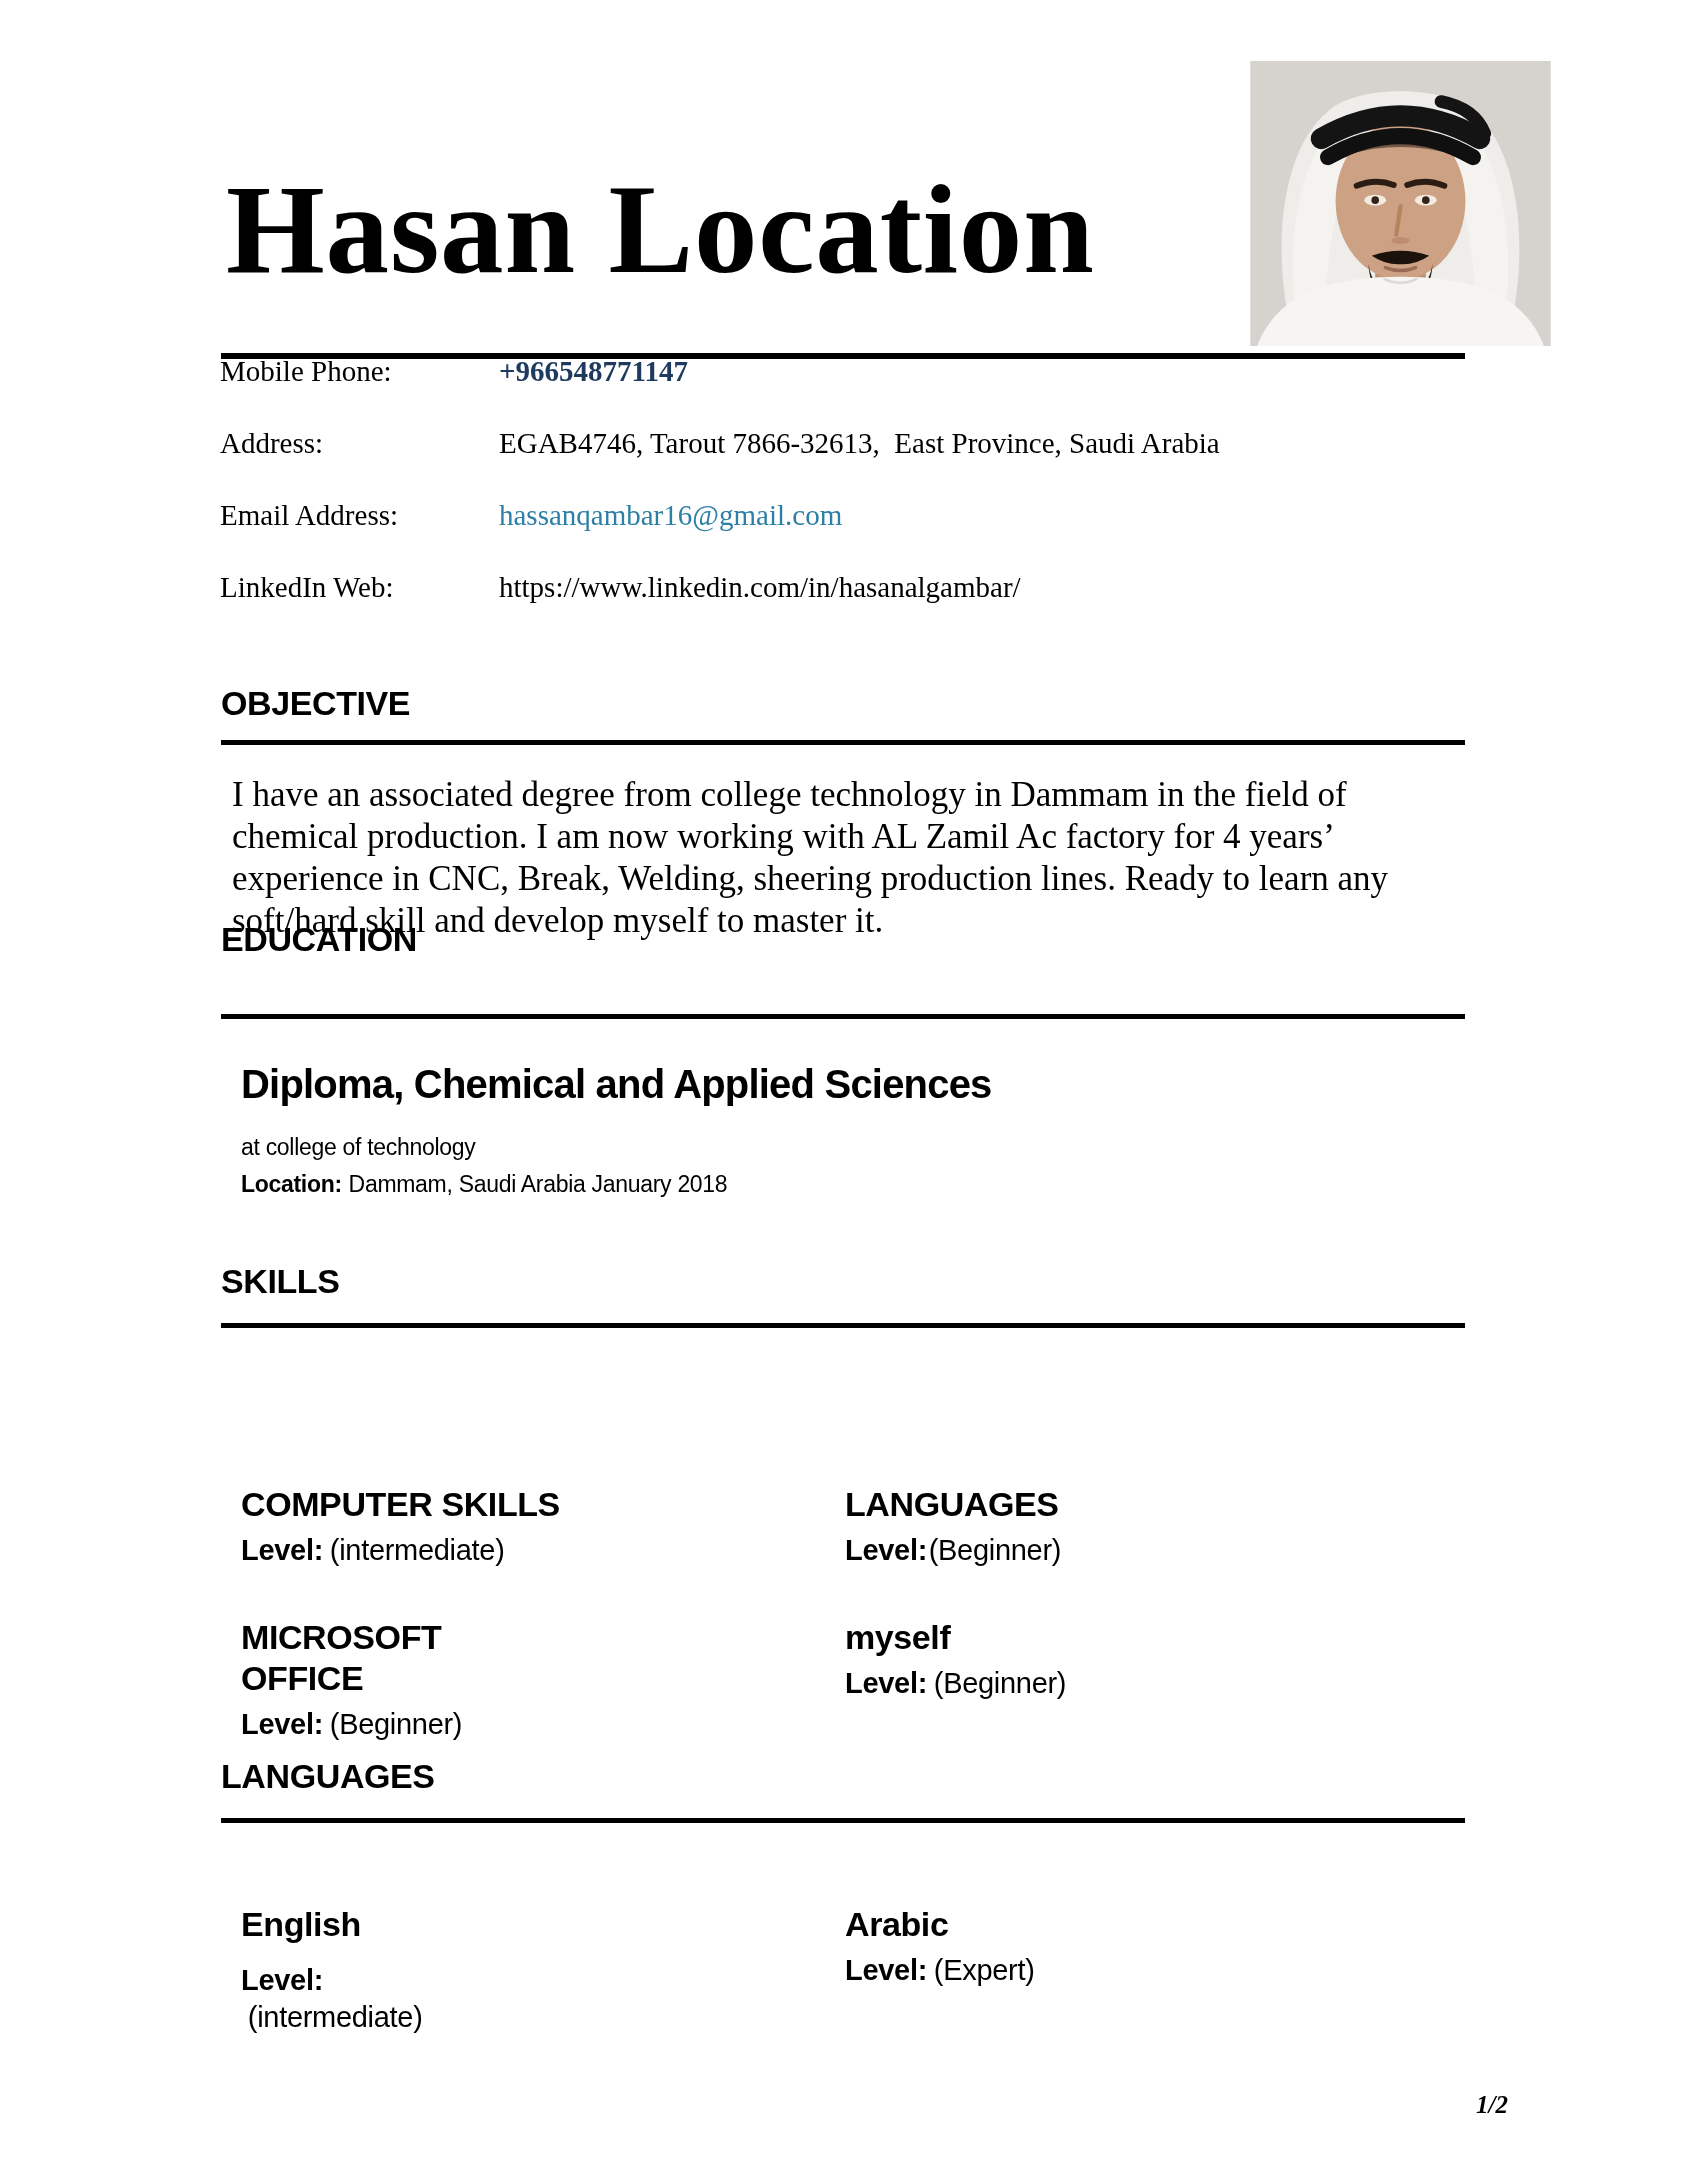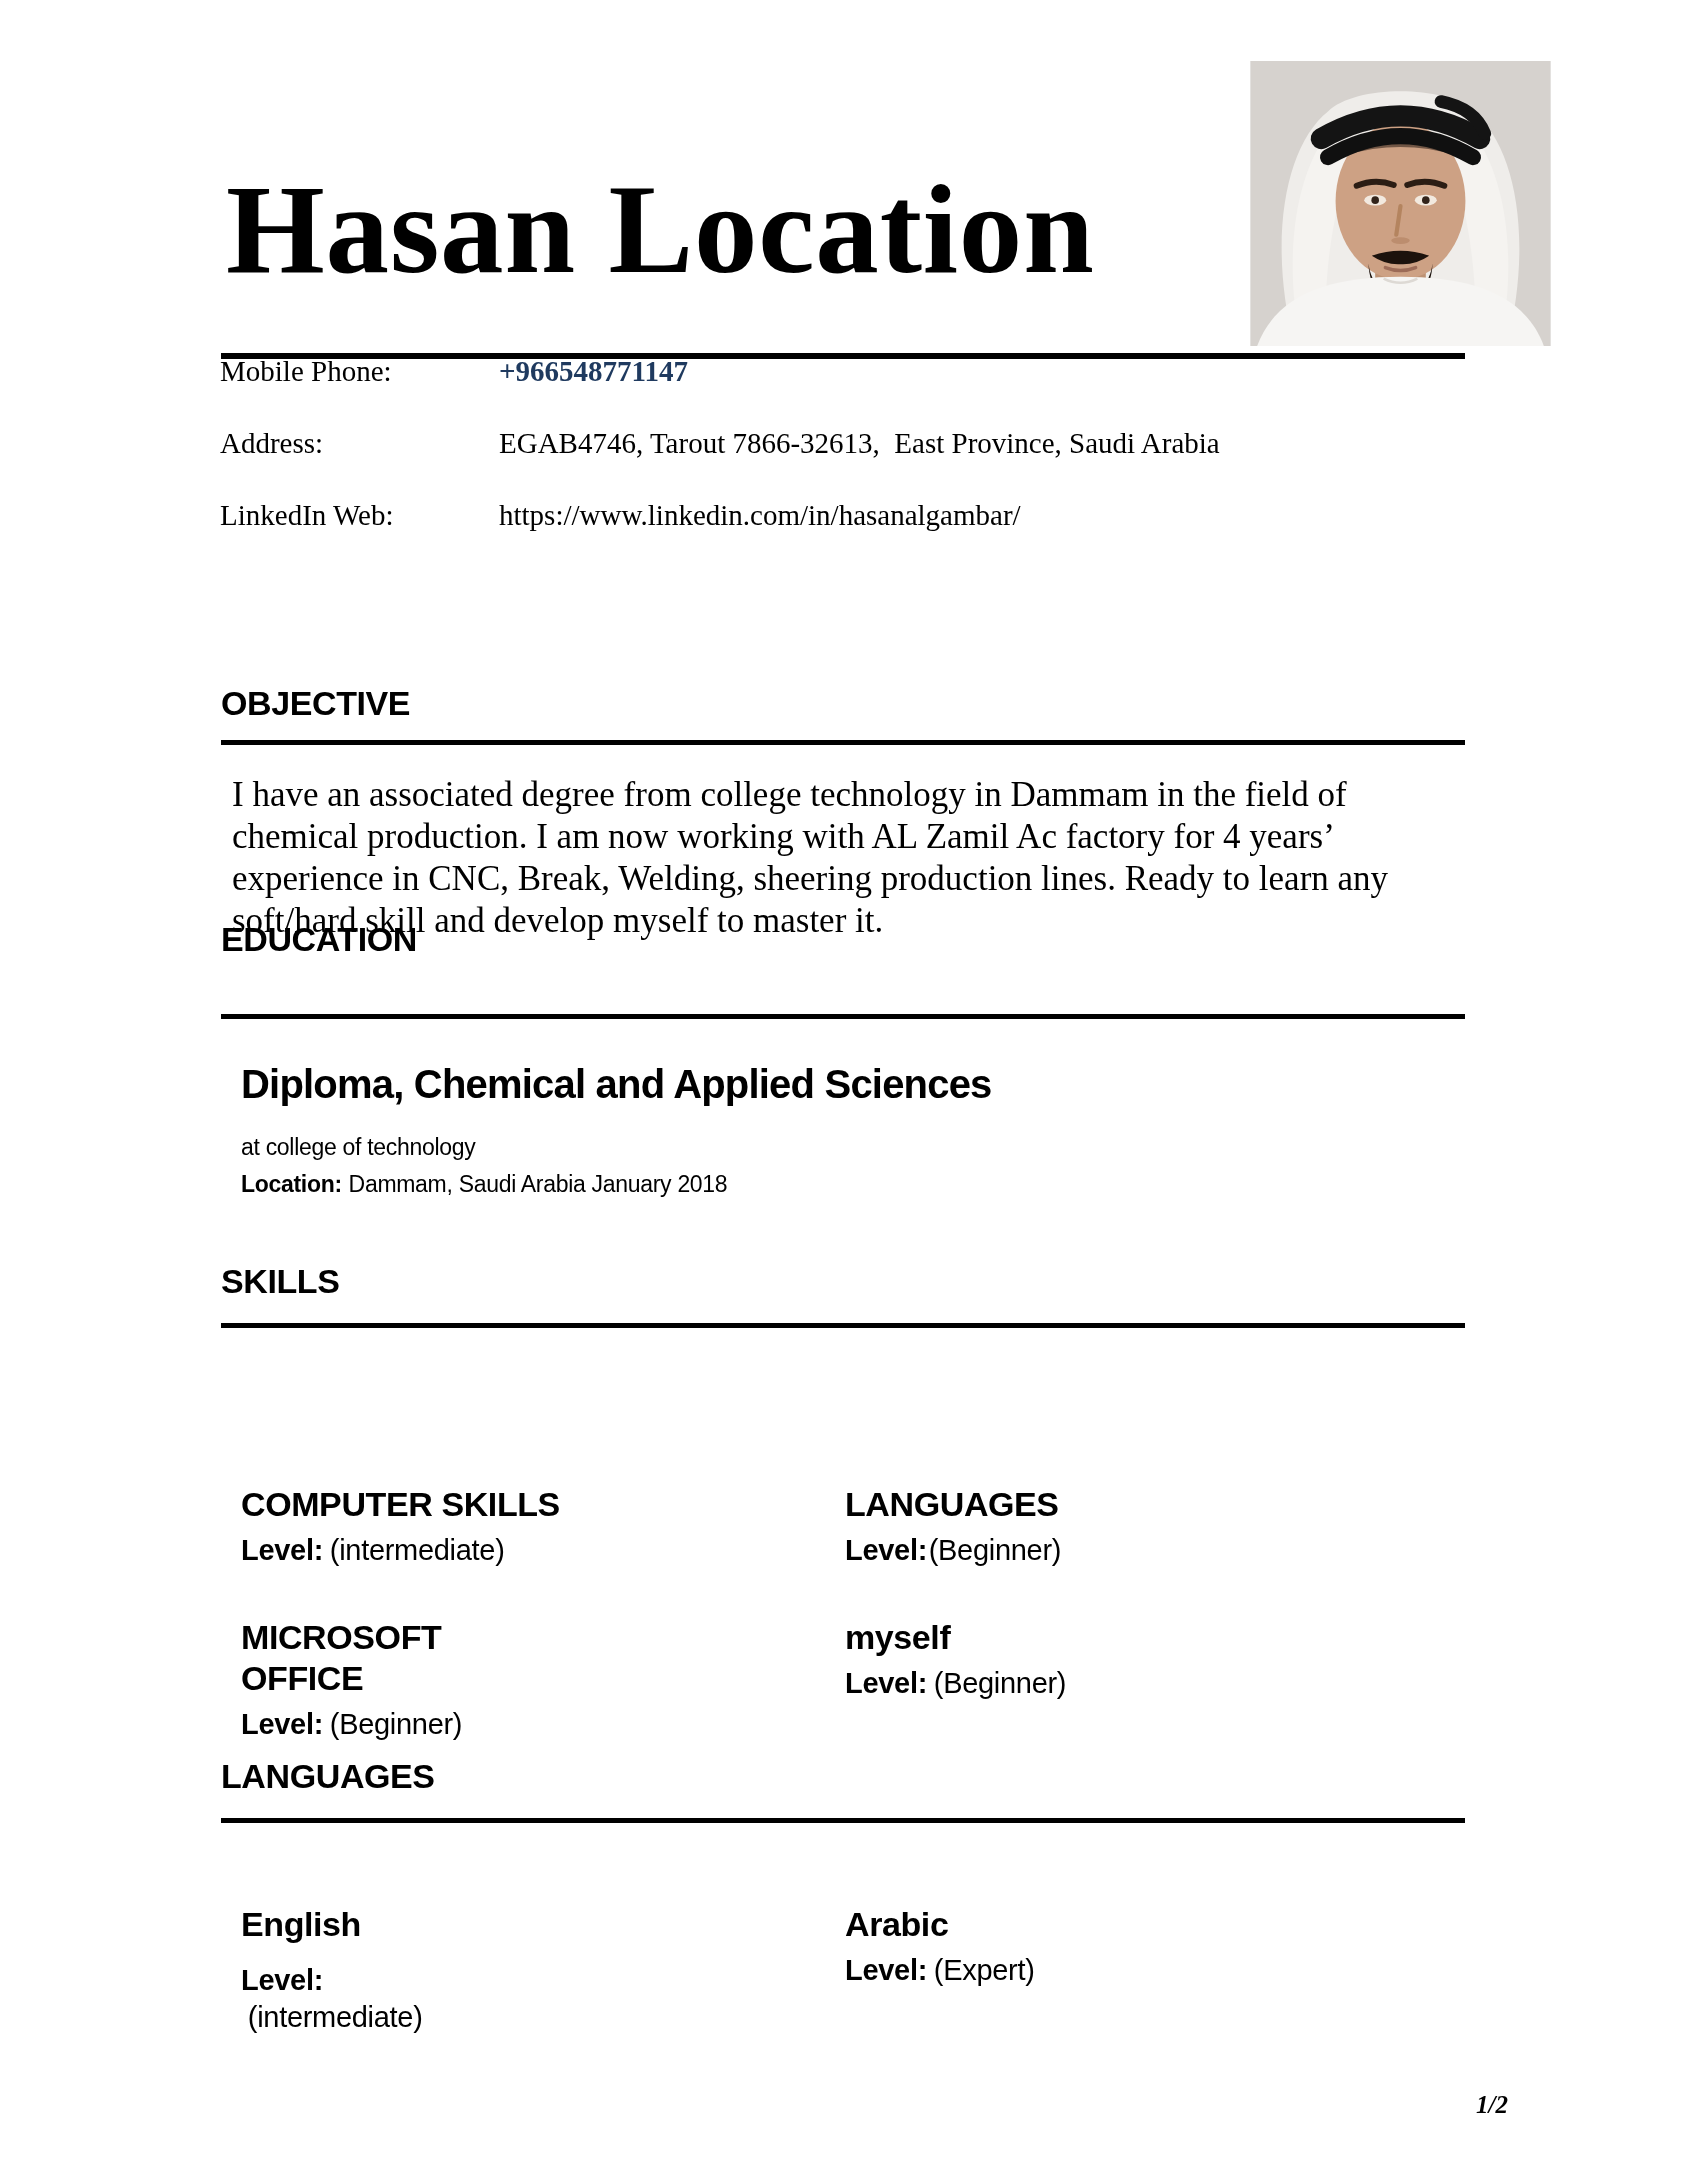--- a/index.html
+++ b/index.html
@@ -155,20 +155,23 @@
   <div class="rule rule-title"></div>
 
   <div class="contact">
 
   <div class="contact-row i0 t-phone">
       <span class="c-label">Mobile Phone:</span><span class="c-value">+966548771147</span>
     </div>
       <div class="contact-row i1 t-text">
       <span class="c-label">Address:</span><span class="c-value">EGAB4746, Tarout 7866-32613,&nbsp; East Province, Saudi Arabia</span>
     </div>
+      <div class="contact-row i2 t-email">
+      <span class="c-label">Email Address:</span><span class="c-value">hassanqambar16@gmail.com</span>
+    </div>
       <div class="contact-row i3 t-url">
       <span class="c-label">LinkedIn Web:</span><span class="c-value">https://www.linkedin.com/in/hasanalgambar/</span>
     </div>
     </div>
 
   <div class="sec-heading h-objective">OBJECTIVE</div>
   <div class="rule rule-objective"></div>
   <p class="objective-text">I have an associated degree from college technology in Dammam in the field of chemical production. I am now working with AL Zamil Ac factory for 4 years’ experience in CNC, Break, Welding, sheering production lines. Ready to learn any soft/hard skill and develop myself to master it.</p>
 
   <div class="sec-heading h-education">EDUCATION</div>

